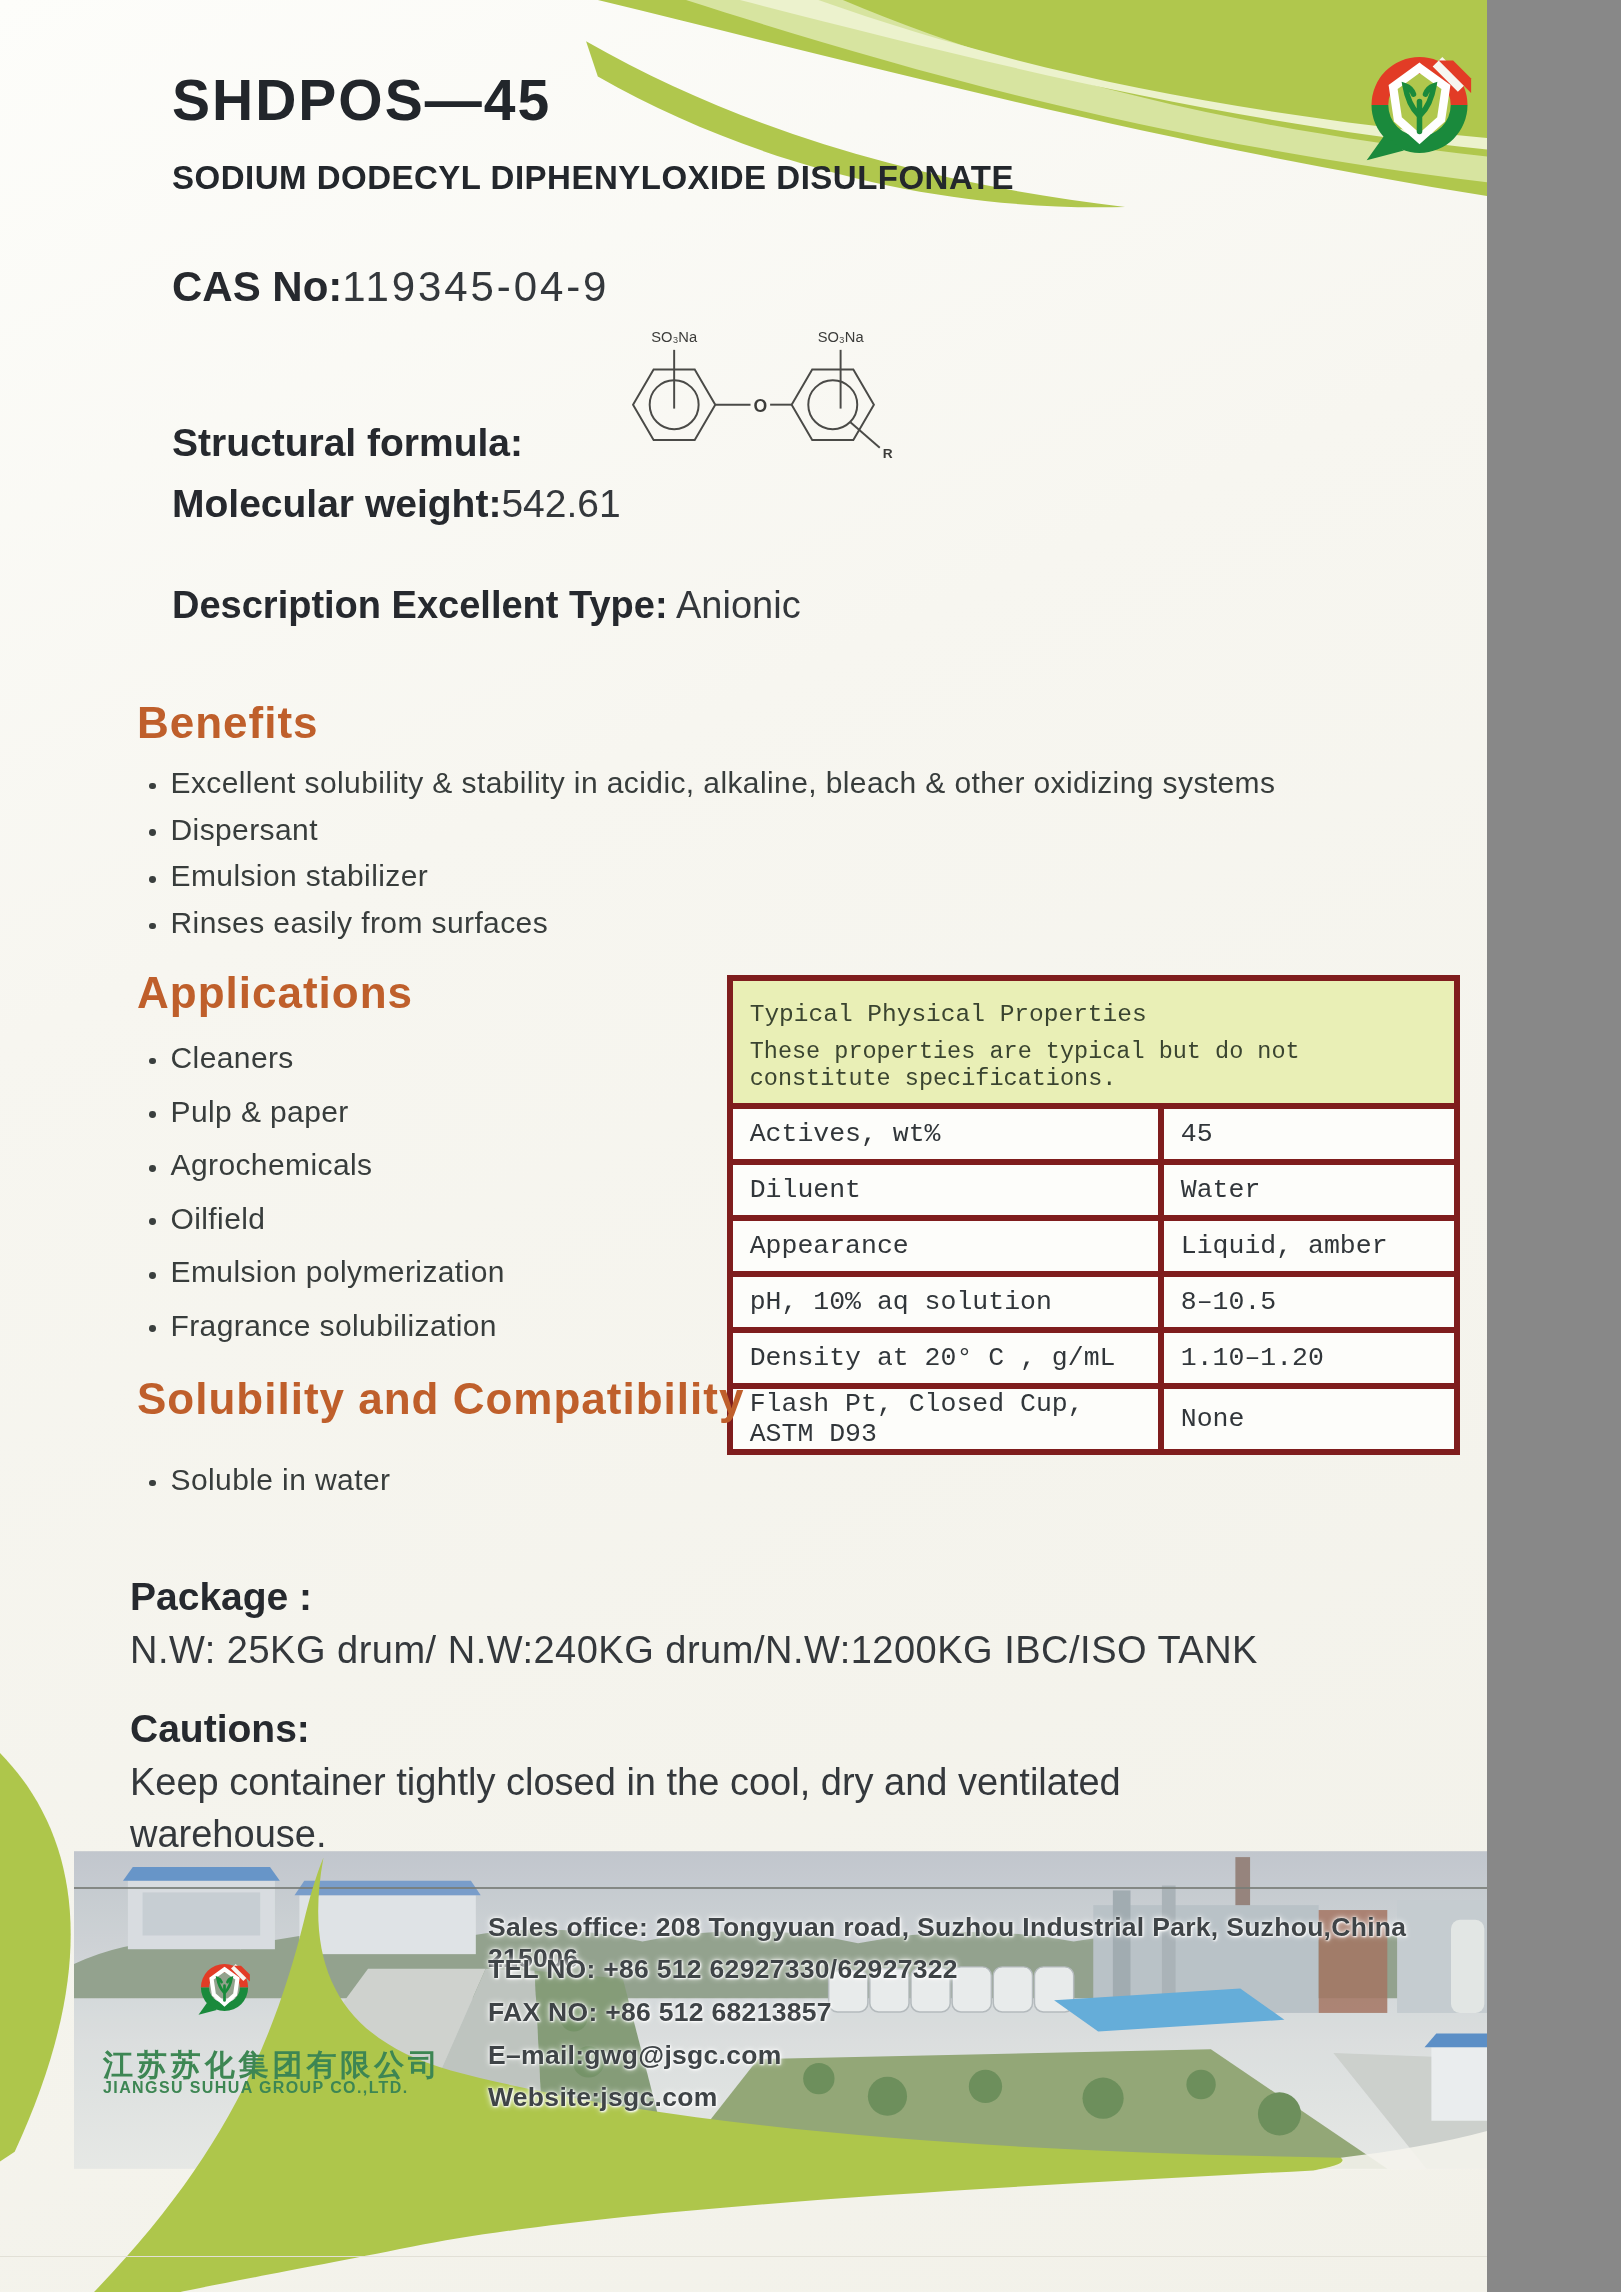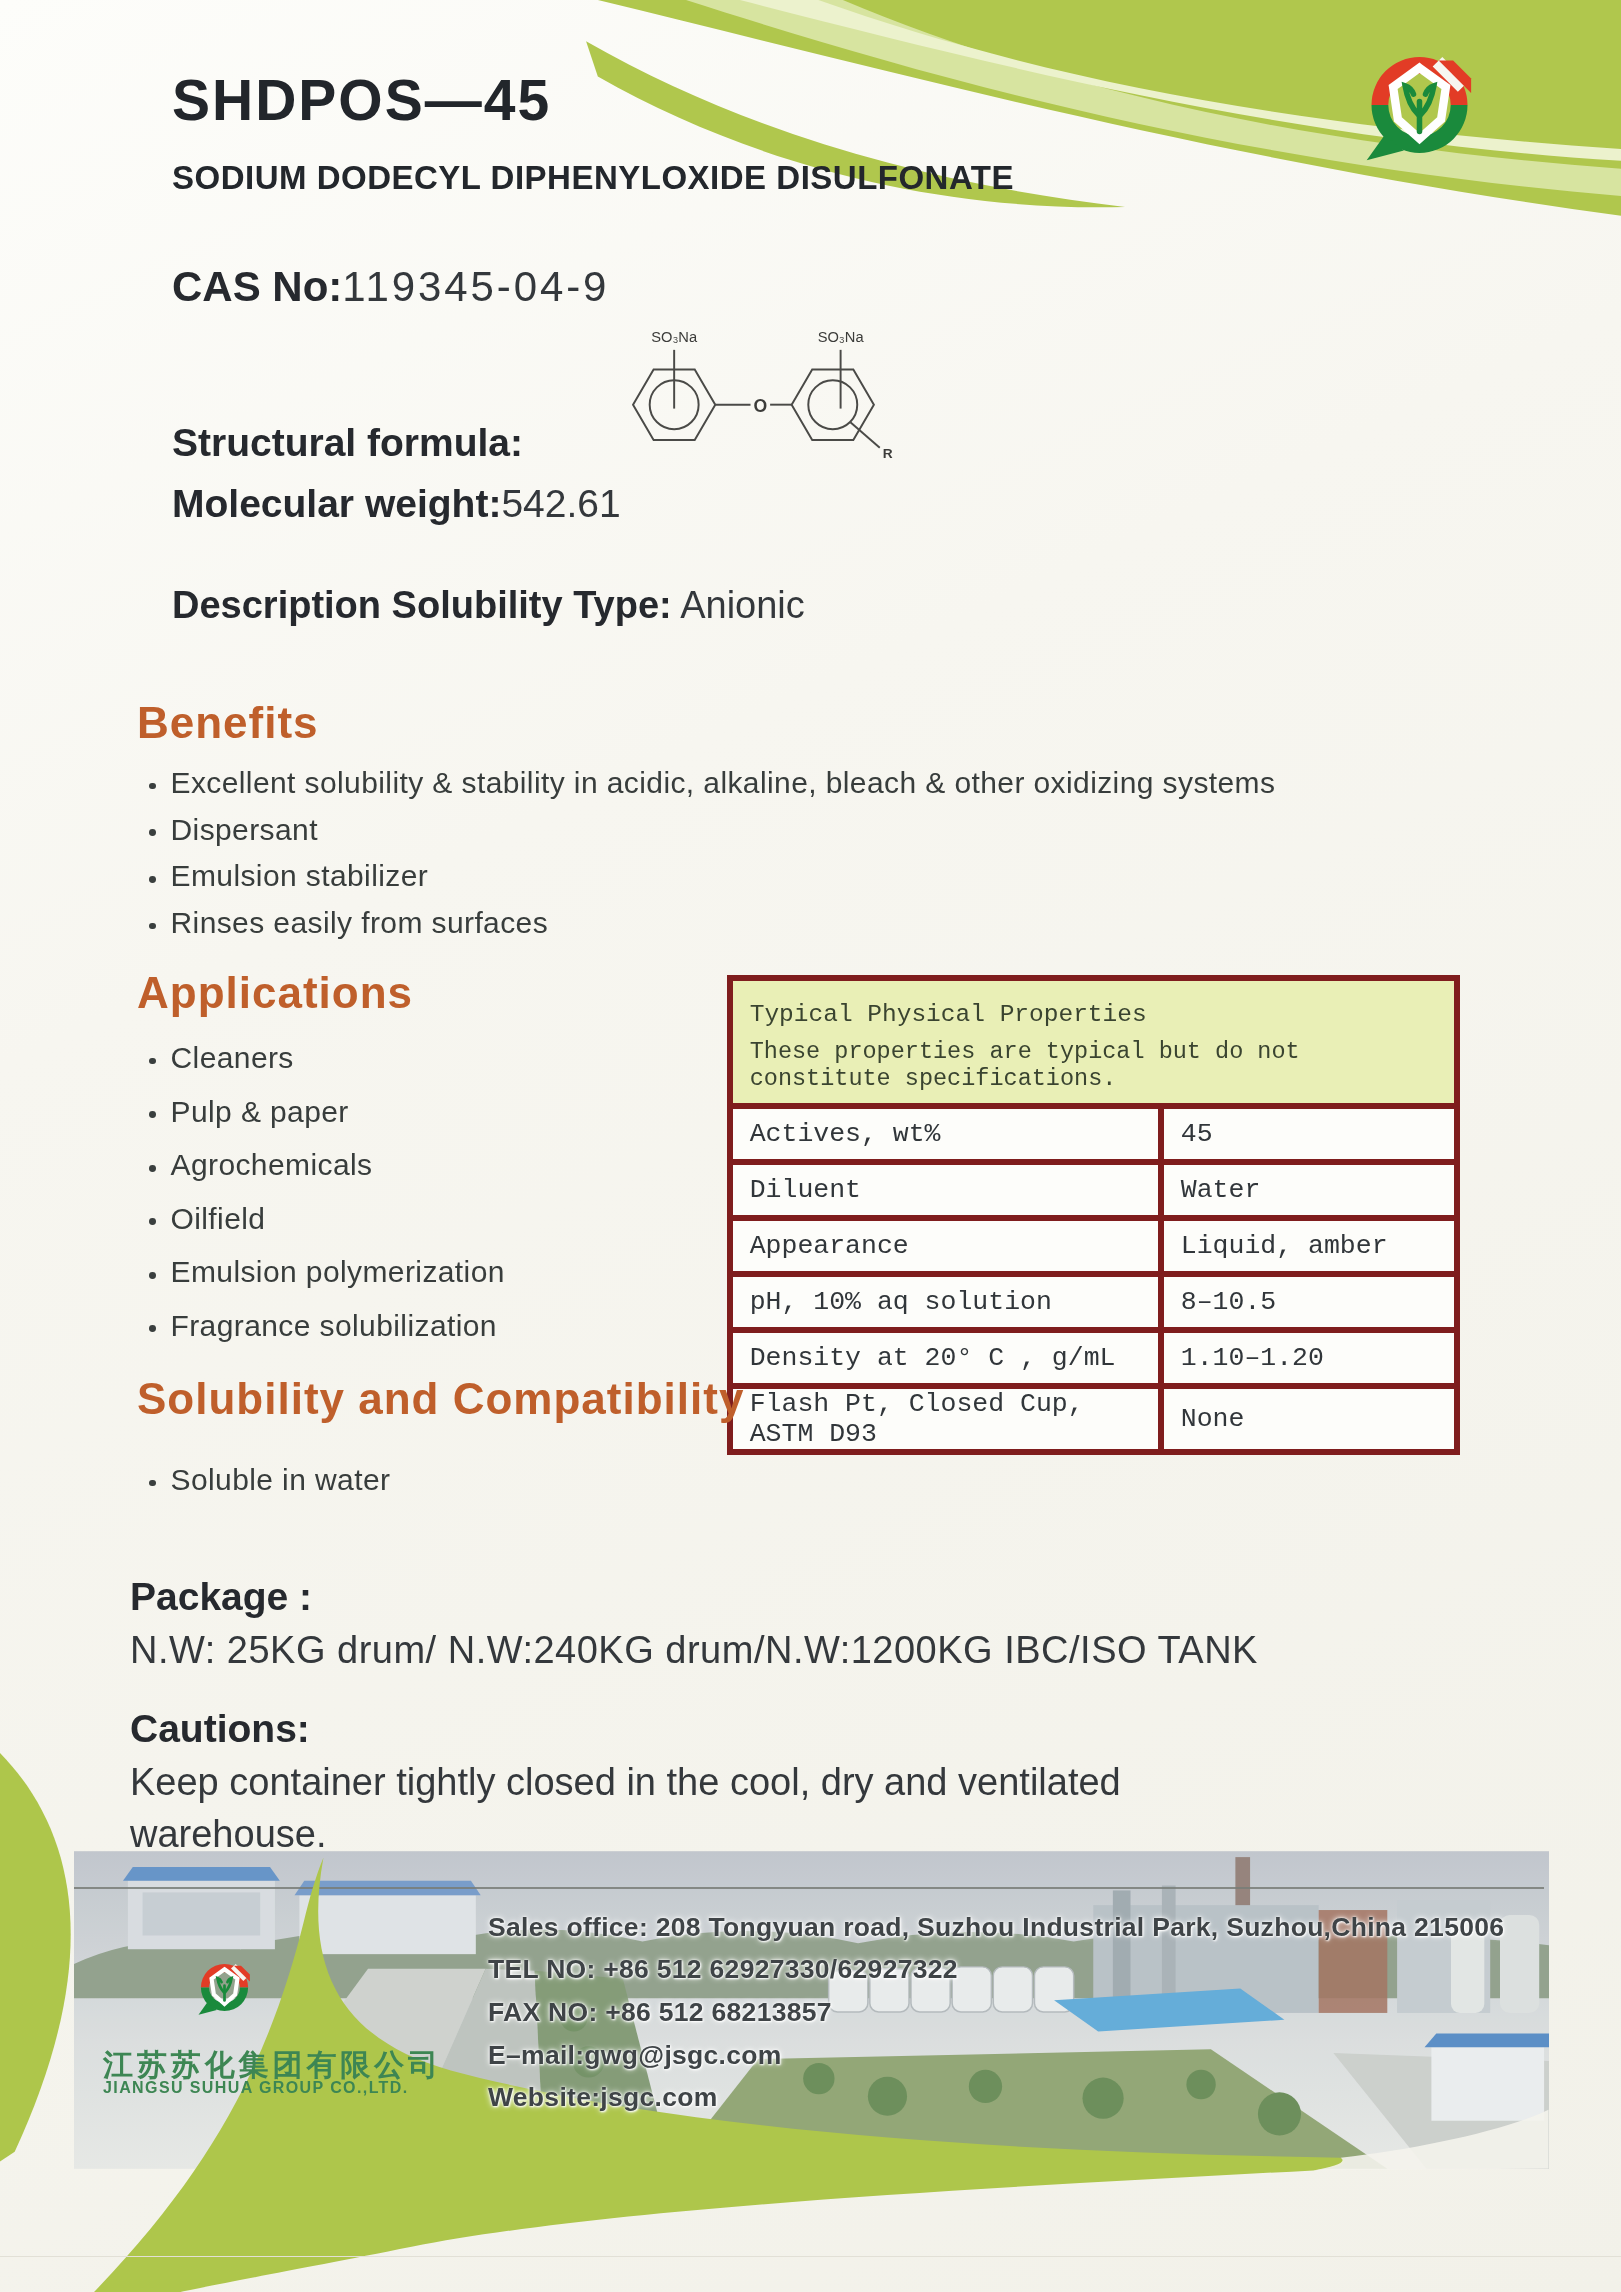--- a/index.html
+++ b/index.html
@@ -1,17 +1,17 @@
 <!DOCTYPE html>
 <html><head>
 <meta charset="utf-8">
 <style>
   html,body{margin:0;padding:0;background:#888;}
   .page{
-    position:relative;width:1621px;height:2293px;overflow:hidden;
+    position:relative;width:1487px;height:2293px;overflow:hidden;
     background:linear-gradient(155deg,#fdfdfa 0%,#f7f6f0 35%,#f2f1e9 100%);
     font-family:"Liberation Sans",sans-serif;color:#2b2f33;
   }
   .abs{position:absolute;}
   .title{font-size:57px;font-weight:bold;letter-spacing:2px;color:#22262b;}
   .subtitle{font-size:33px;font-weight:bold;letter-spacing:0.5px;color:#23272c;}
   .lbl{font-weight:bold;color:#26292e;}
   .val{font-weight:normal;color:#34383c;}
   .line43{font-size:42px;}
   .line40{font-size:39px;}
@@ -104,21 +104,21 @@
     <text x="176" y="125" text-anchor="middle" font-size="18" font-weight="bold" fill="#3c3c3a">O</text>
     <text x="306" y="172" text-anchor="middle" font-size="14" font-weight="bold" fill="#3c3c3a">R</text>
   </svg>
 
   <div class="abs line40 lbl" style="left:172px;top:421px;">Structural formula:</div>
   <div class="abs line40" style="left:172px;top:482px;">
     <span class="lbl">Molecular weight:</span><span class="val">542.61</span>
   </div>
 
   <div class="abs line39" style="left:172px;top:584px;">
-    <span class="lbl">Description Solubility Type:</span>
+    <span class="lbl">Description Excellent Type:</span>
     <span class="val">Anionic</span>
   </div>
 
   <div class="abs h-orange" style="left:137px;top:698px;">Benefits</div>
   <ul class="abs bullets b-sp" style="left:147px;top:766px;width:1392px;">
     <li>Excellent solubility &amp; stability in acidic, alkaline, bleach &amp; other oxidizing systems</li>
     <li>Dispersant</li>
     <li>Emulsion stabilizer</li>
     <li>Rinses easily from surfaces</li>
   </ul>

